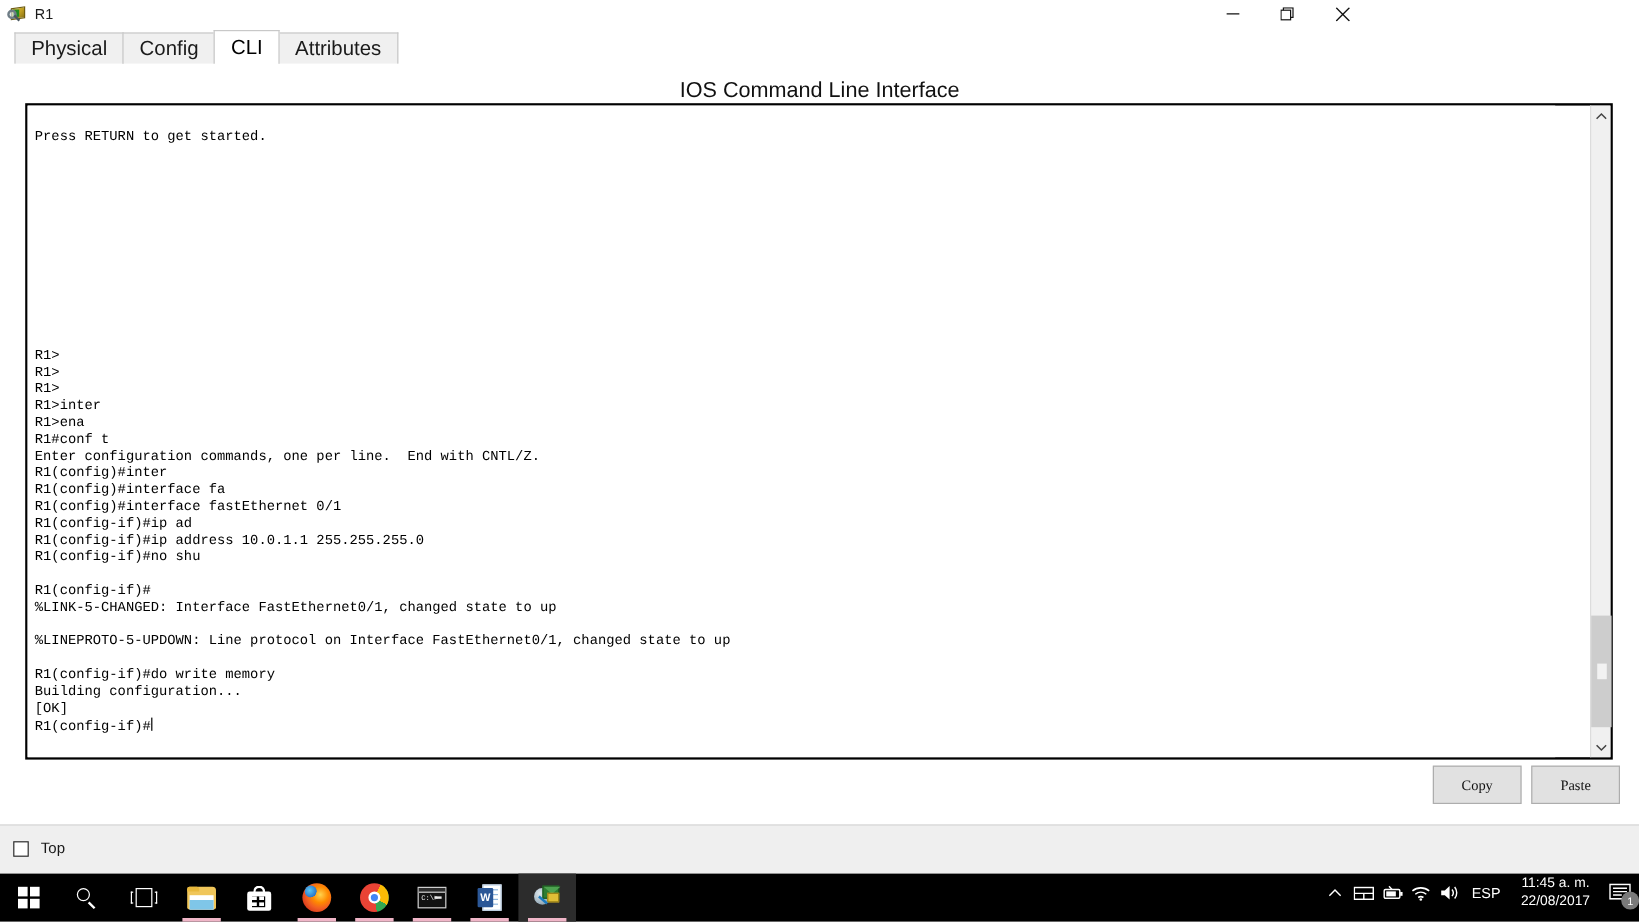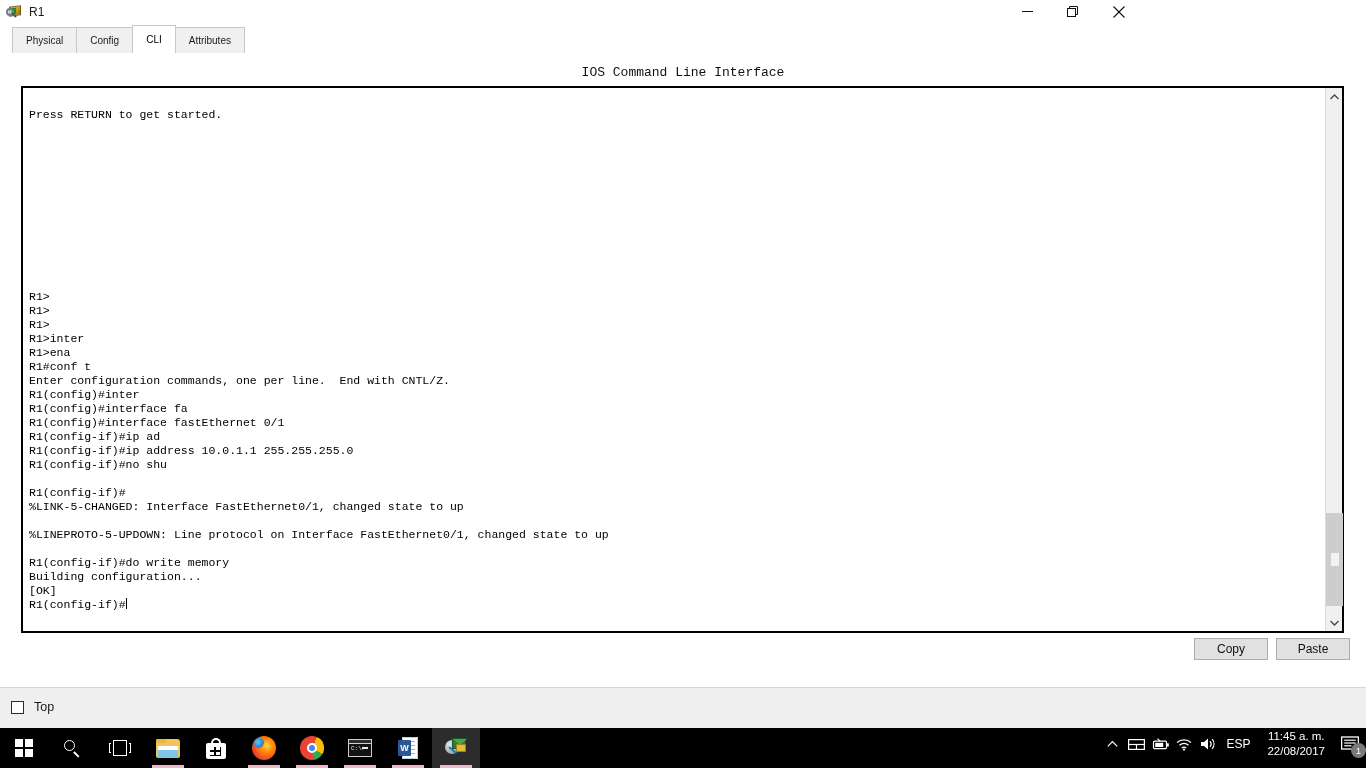--- a/index.html
+++ b/index.html
@@ -50,35 +50,35 @@
 
   
   #tabstrip {
     position: absolute; left: 0; top: 23px; width: 1366px; height: 34px;
     background: #ffffff;
   }
   #tabs { position: absolute; left: 12px; top: 2px; display: flex; align-items: flex-end; }
   .tab {
     height: 26px; padding: 0 13px;
     display: flex; align-items: center; justify-content: center;
-    font-size: 10px; color: #1a1a1a;
+    font-size: 17px; color: #1a1a1a;
     border: 1px solid #c8c8c8; border-bottom: none;
     background: #f0f0f0;
     margin-right: -1px;
   }
   .tab.active { background: #ffffff; color: #000; position: relative; z-index: 3; height: 28px; }
 
   
   #content {
     position: absolute; left: 0; top: 57px; width: 1366px; height: 630px;
     background: #ffffff;
   }
   #cli-heading {
     position: absolute; left: 0; top: 8px; width: 1366px;
-    text-align: center; font-size: 13px; color: #111; font-family: Liberation Mono, monospace;
+    text-align: center; font-size: 18px; color: #111;
   }
 
   
   #terminal-wrap {
     position: absolute; left: 21px; top: 29px;
     width: 1323px; height: 547px;
     border: 2px solid #000000;
     background: #ffffff;
     display: flex;
     gap: 29px;
@@ -121,23 +121,23 @@
     background: #cdcdcd;
   }
   #sb-grip {
     position: absolute; left: 5px; top: 40px; width: 8px; height: 13px;
     background: #f2f2f2;
   }
 
   
   #btnrow { position: absolute; right: 16px; top: 581px; display: flex; gap: 8px; }
   .flatbtn {
-    width: 74px; height: 22px;
+    width: 74px; height: 32px;
     background: #e1e1e1; border: 1px solid #adadad;
-    font-family: Liberation Sans, sans-serif;
+    font-family: Liberation Serif, serif;
     font-size: 12px; color: #111;
     display: flex; align-items: center; justify-content: center;
   }
 
   
   #bottombar {
     position: absolute; left: 0; top: 687px; width: 1366px; height: 41px;
     background: #efefef; border-top: 1px solid #d6d6d6;
   }
   #topcheck {

